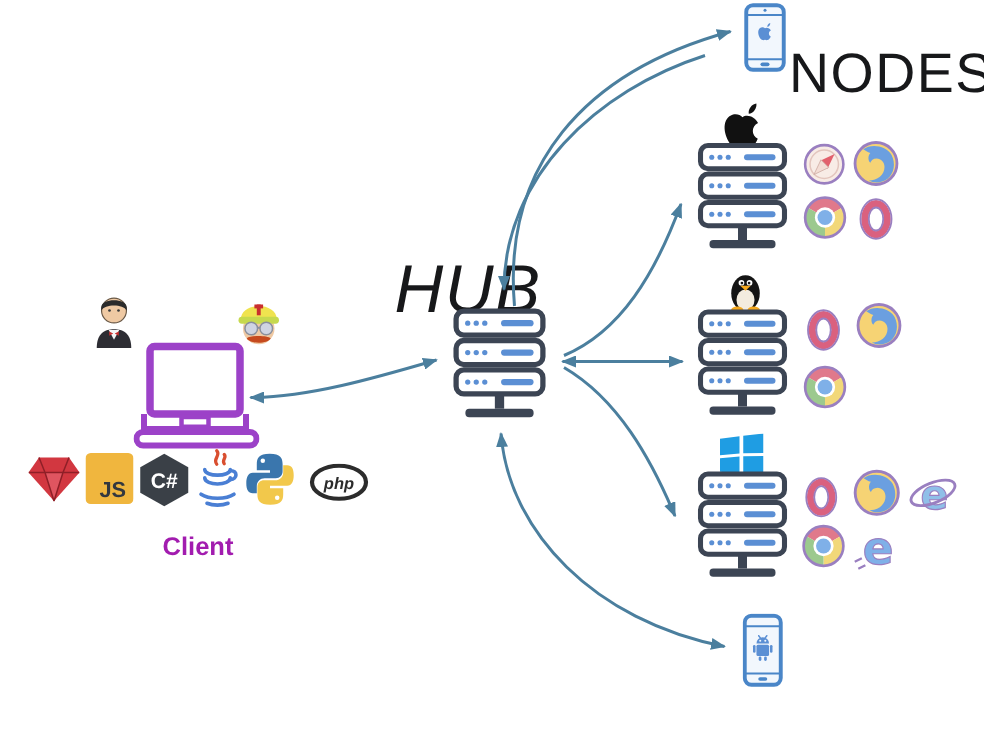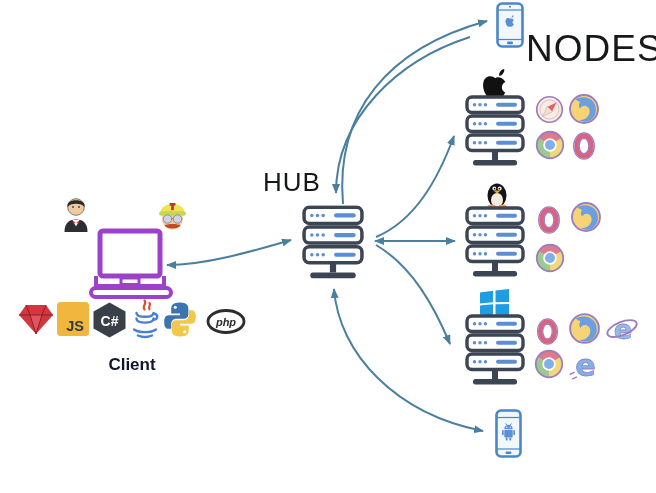--- a/index.html
+++ b/index.html
@@ -2,21 +2,21 @@
 <html><head>
 <meta charset="utf-8">
 <style>
   html,body{margin:0;padding:0;background:#fff;}
   .canvas{
     position:relative;width:656px;height:493px;background:#ffffff;
     font-family:"Liberation Sans",sans-serif;overflow:hidden;
   }
   .abs{position:absolute;}
   .big-label{font-size:36px;font-weight:400;letter-spacing:1px;color:#17181a;}
-  .client-label{font-size:17px;font-weight:700;color:#0f172a;text-align:center;}
+  .client-label{font-size:17px;font-weight:700;color:#a21caf;text-align:center;}
   svg{display:block;}
   .arrow-layer{position:absolute;left:0;top:0;z-index:1;}
   .icon{z-index:2;text-align:right;}
 </style>
 </head>
 <body>
 
 <div class="canvas">
 
   <svg width="0" height="0" style="position:absolute" aria-hidden="true">
@@ -195,21 +195,21 @@
 
   <div class="abs icon" style="left:206px;top:309px;">
     <svg width="40" height="25" viewBox="0 0 40 25">
       <ellipse cx="20" cy="12.5" rx="18" ry="11" fill="#ffffff" stroke="#2c2c2c" stroke-width="2.8"></ellipse>
       <text x="20" y="17" text-anchor="middle" font-family="Liberation Sans, sans-serif" font-size="11" font-weight="bold" font-style="italic" fill="#2c2c2c">php</text>
     </svg>
   </div>
 
   <div class="abs client-label" style="left:82px;top:355px;width:100px;">Client</div>
 
-  <div class="abs big-label" style="left:263px;top:167px;font-size:26px;">HUB</div>
+  <div class="abs big-label" style="left:263px;top:167px;font-size:45px;font-style:italic;">HUB</div>
 
   <div class="abs icon" style="left:302px;top:205px;">
     <svg width="62" height="75" viewBox="0 0 60 72">
         <use href="#sym-server"></use>
       </svg>
   </div>
 
   <div class="abs big-label" style="left:526px;top:28px;font-size:37px;">NODES</div>
 
   <div class="abs icon" style="left:496px;top:2px;">

